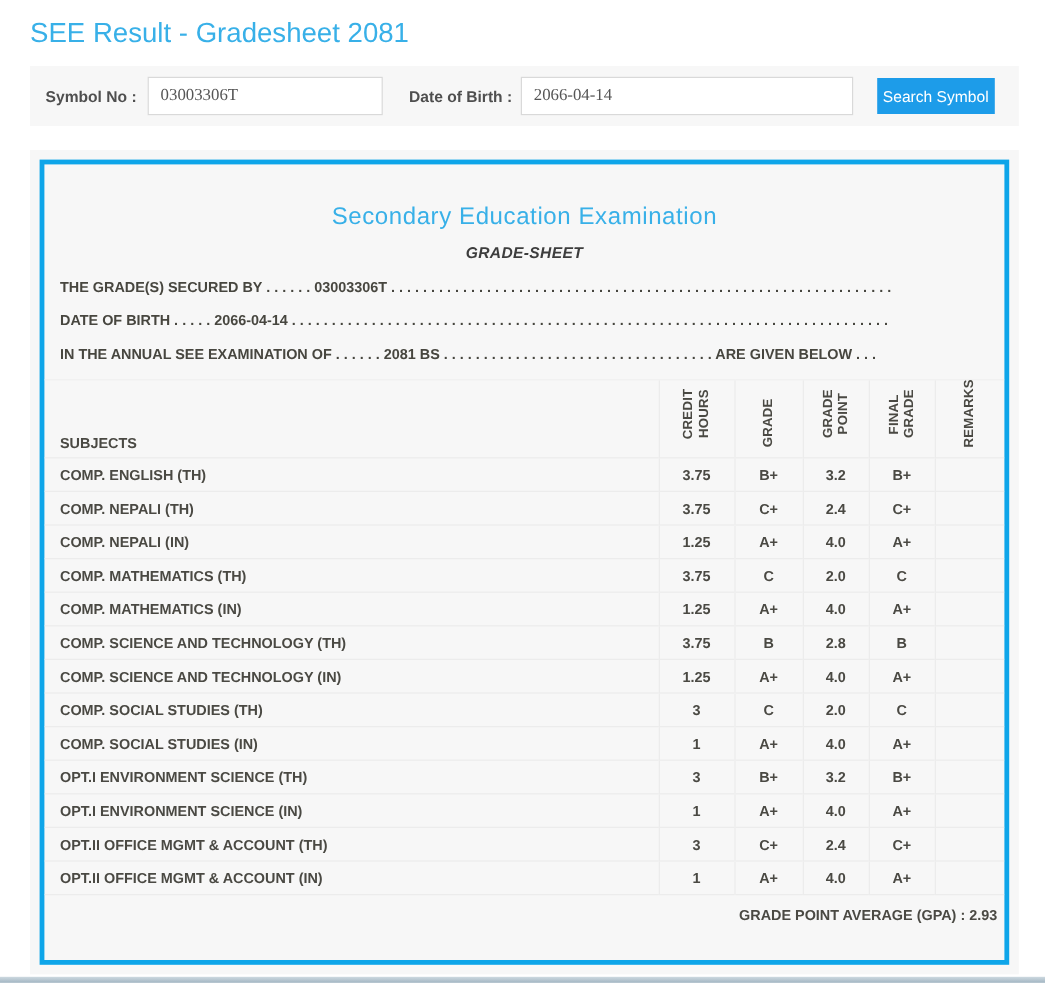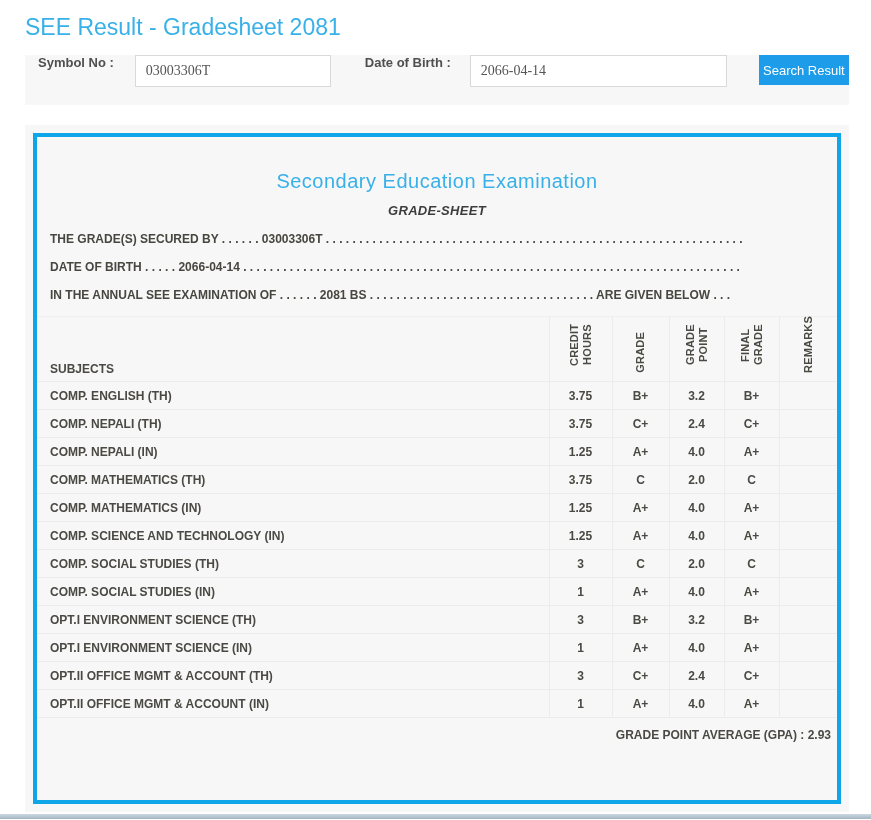--- a/index.html
+++ b/index.html
@@ -21,21 +21,21 @@
     color: var(--accent_blue, #38b0e8);
   }
 
   
   .search-bar {
     position: absolute;
     left: 25px; top: 55px;
     width: 824px; height: 50px;
     background: var(--panel_gray, #f7f7f7);
     display: flex;
-    gap: 12px;
+    align-items: center;
   }
   .form-label {
     font-size: 13px;
     font-weight: bold;
     color: #4f4f4f;
     white-space: nowrap;
   }
   .lbl-symbol { margin-left: 13px; }
   .lbl-dob { margin-left: 22px; }
   .search-bar input {
@@ -156,21 +156,21 @@
 </head>
 <body>
 
 <h1 class="page-title">SEE Result - Gradesheet 2081</h1>
 
 <div class="search-bar">
   <span class="form-label lbl-symbol">Symbol No :</span>
   <input class="inp-symbol" type="text" value="03003306T" style="">
   <span class="form-label lbl-dob">Date of Birth :</span>
   <input class="inp-dob" type="text" value="2066-04-14" style="">
-  <button class="search-btn">Search Result</button>
+  <button class="search-btn">Search Symbol</button>
 </div>
 
 <div class="result-panel">
   <div class="result-inner">
 
     <h2 class="sheet-heading">Secondary Education Examination</h2>
     <h3 class="sheet-subheading">GRADE-SHEET</h3>
 
     <div class="intro-lines">
       <div class="intro-line">THE GRADE(S) SECURED BY . . . . . . 03003306T . . . . . . . . . . . . . . . . . . . . . . . . . . . . . . . . . . . . . . . . . . . . . . . . . . . . . . . . . . . . . . . </div>
@@ -232,20 +232,28 @@
         </tr>
         <tr>
           <td class="subject-cell">COMP. MATHEMATICS (IN)</td>
           <td class="num-cell">1.25</td>
           <td class="num-cell">A+</td>
           <td class="num-cell">4.0</td>
           <td class="num-cell">A+</td>
           <td class="remarks-cell"></td>
         </tr>
         <tr>
+          <td class="subject-cell">COMP. SCIENCE AND TECHNOLOGY (TH)</td>
+          <td class="num-cell">3.75</td>
+          <td class="num-cell">B</td>
+          <td class="num-cell">2.8</td>
+          <td class="num-cell">B</td>
+          <td class="remarks-cell"></td>
+        </tr>
+        <tr>
           <td class="subject-cell">COMP. SCIENCE AND TECHNOLOGY (IN)</td>
           <td class="num-cell">1.25</td>
           <td class="num-cell">A+</td>
           <td class="num-cell">4.0</td>
           <td class="num-cell">A+</td>
           <td class="remarks-cell"></td>
         </tr>
         <tr>
           <td class="subject-cell">COMP. SOCIAL STUDIES (TH)</td>
           <td class="num-cell">3</td>

